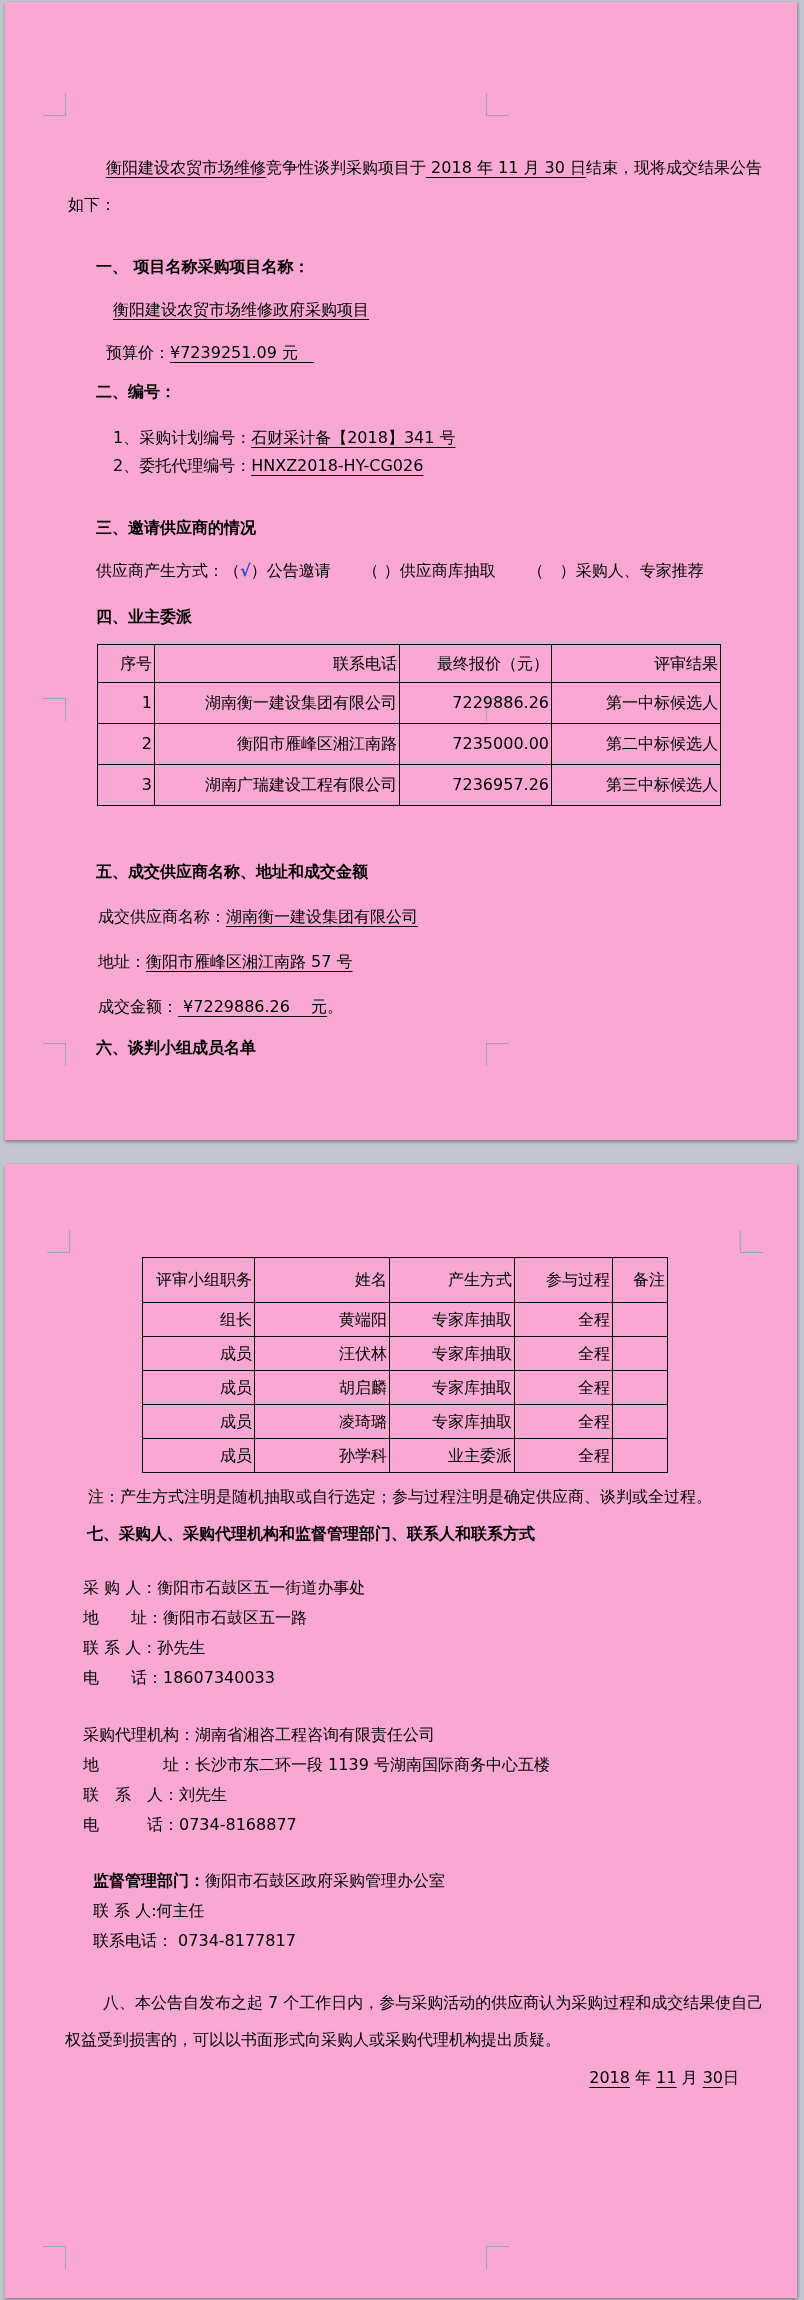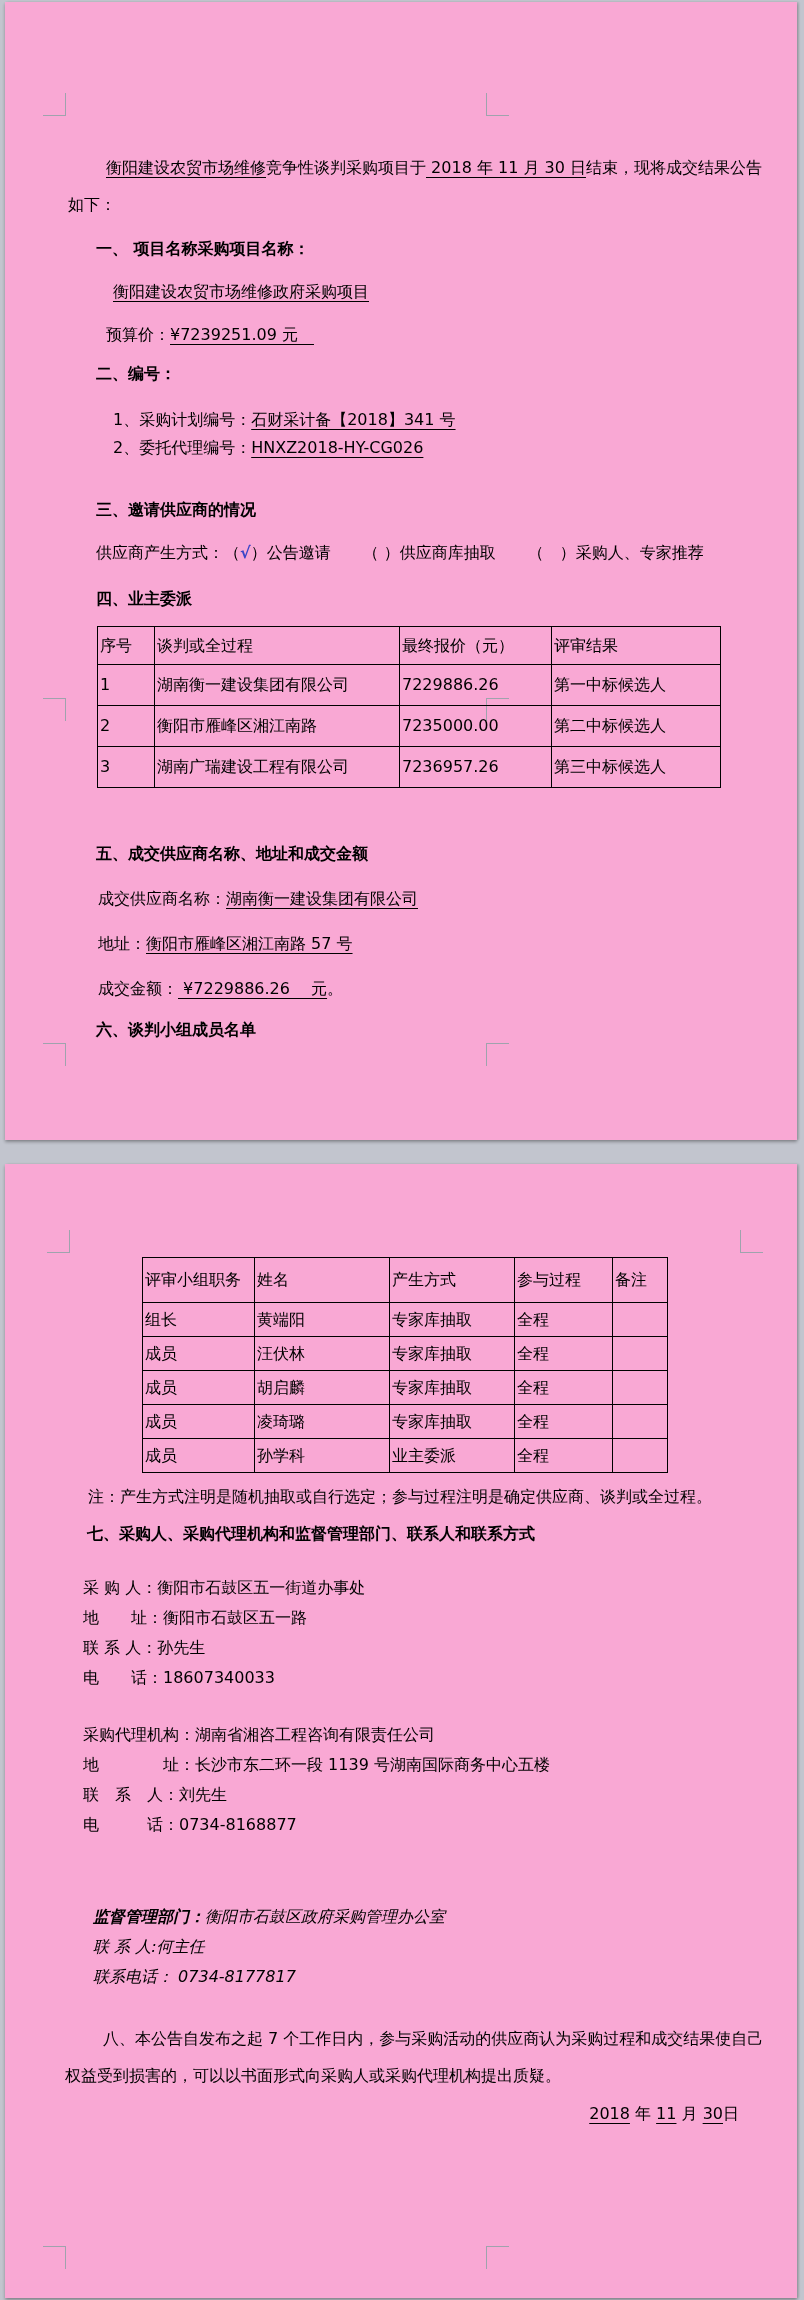--- a/index.html
+++ b/index.html
@@ -26,47 +26,47 @@
   .content2{left:60px;}
   
   .corner{position:absolute;width:22px;height:22px;}
   .c-br{border-right:1px solid #9fa3ad;border-bottom:1px solid #9fa3ad;}
   .c-bl{border-left:1px solid #9fa3ad;border-bottom:1px solid #9fa3ad;}
   .c-tr{border-right:1px solid #9fa3ad;border-top:1px solid #9fa3ad;}
   .c-tl{border-left:1px solid #9fa3ad;border-top:1px solid #9fa3ad;}
   .u{text-decoration:underline;text-underline-offset:4px;}
   .b{font-weight:bold;}
   .intro{margin-top:147px;line-height:37px;text-indent:38px;}
-  .h1x{margin-top:14px;margin-left:28px;font-weight:bold;line-height:24px;}
+  .h1x{margin-top:32px;margin-left:28px;font-weight:bold;line-height:24px;}
   .pname{margin-top:19px;margin-left:45px;line-height:24px;}
   .budget{margin-top:19px;margin-left:38px;line-height:24px;}
   .h2x{margin-top:15px;margin-left:28px;font-weight:bold;line-height:24px;}
   .nums{margin-top:20px;margin-left:45px;line-height:28px;}
   .h3x{margin-top:36px;margin-left:28px;font-weight:bold;line-height:24px;}
   .method{margin-top:19px;margin-left:28px;line-height:24px;}
   .h4x{margin-top:22px;margin-left:28px;font-weight:bold;line-height:24px;}
   .tbl{border-collapse:collapse;table-layout:fixed;}
   .tbl th,.tbl td{
     border:1px solid #000;
-    font-weight:normal;text-align:left;vertical-align:middle;
+    font-weight:normal;text-align:right;vertical-align:middle;
     font-size:16px;padding:0 2px;overflow:hidden;white-space:nowrap;
   }
   .tbl1{margin-top:15px;margin-left:29px;width:623px;}
   .tbl1 th{height:37px;}
   .tbl1 td{height:40px;}
   .h5x{margin-top:54px;margin-left:28px;font-weight:bold;line-height:24px;}
   .line5{margin-top:21px;margin-left:30px;line-height:24px;}
   .h6x{margin-top:17px;margin-left:28px;font-weight:bold;line-height:24px;}
   .tbl2{margin-top:93px;margin-left:77px;width:525px;padding-left:24px;}
   .tbl2 th{height:44px;}
   .tbl2 td{height:33px;}
   .note2{margin-top:12px;margin-left:23px;line-height:24px;}
   .h7x{margin-top:13px;margin-left:22px;font-weight:bold;line-height:24px;}
   .block{margin-top:27px;margin-left:18px;line-height:30px;}
-  .block-sup{margin-top:62px;margin-left:28px;line-height:30px;font-style:italic;}
+  .block-sup{margin-top:26px;margin-left:28px;line-height:30px;}
   .para8{margin-top:28px;line-height:37px;text-indent:38px;}
   .dateline{margin-top:8px;text-align:right;margin-right:25px;line-height:24px;}
   .chk{font-weight:bold;}
 </style>
 </head>
 <body style="background: rgb(194, 197, 206);">
 
 <div class="page page1">
   <div class="corner c-br" style="left:38px;top:91px;"></div>
   <div class="corner c-bl" style="left:481px;top:91px;"></div>
@@ -95,21 +95,21 @@
     <table class="tbl tbl1">
       <colgroup>
           <col style="width:57px">
           <col style="width:245px">
           <col style="width:152px">
           <col style="width:169px">
         </colgroup>
       <tbody>
           <tr>
         <th>序号</th>
-        <th>谈判或全过程</th>
+        <th>联系电话</th>
         <th>最终报价（元）</th>
         <th>评审结果</th>
       </tr>
       <tr>
         <td>1</td>
         <td>湖南衡一建设集团有限公司</td>
         <td>7229886.26</td>
         <td>第一中标候选人</td>
       </tr>
       <tr>

